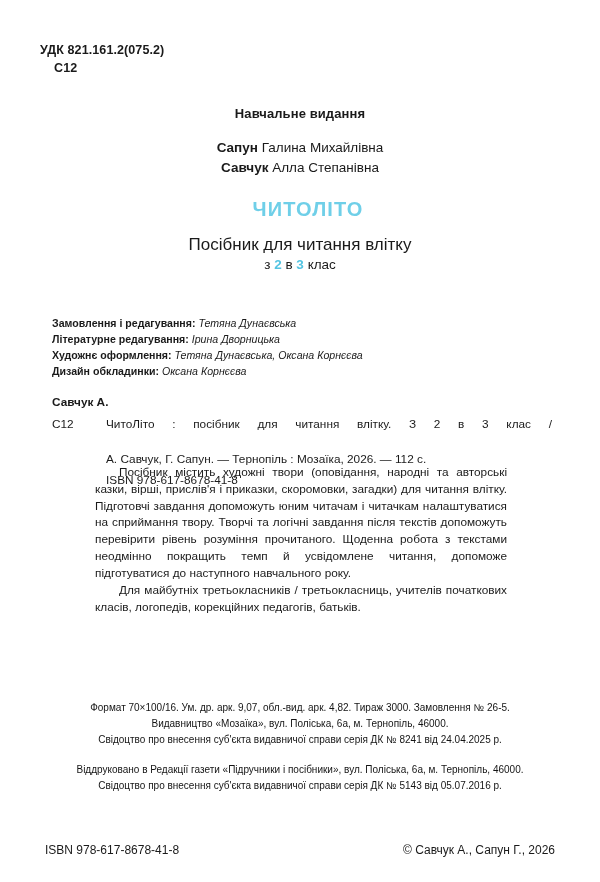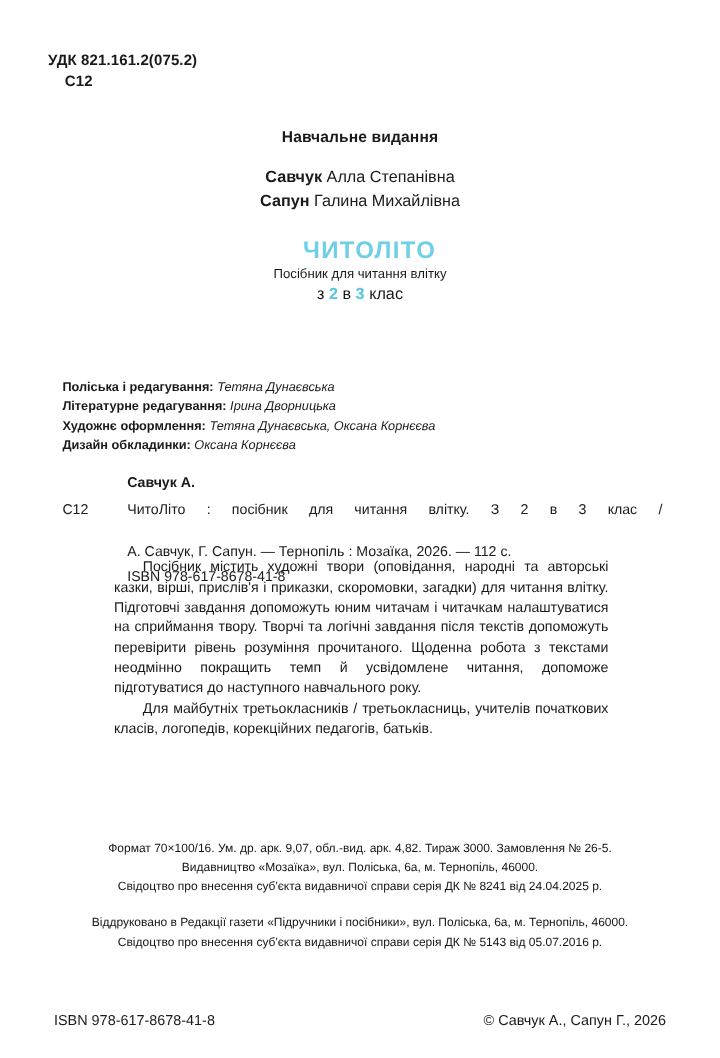--- a/index.html
+++ b/index.html
@@ -66,22 +66,22 @@
   }
   .book-title {
     margin-top: 20px;
     font-size: 20px;
     font-weight: 700;
     letter-spacing: 1.1px;
     color: #6fcfe8;
     padding-left: 16px;
   }
   .subtitle {
-    margin-top: 0;
-    font-size: 11px;
+    margin-top: 11px;
+    font-size: 17px;
     line-height: 1.5;
   }
   .grade-line {
     font-size: 13.5px;
   }
   .grade-num {
     color: #53c4e2;
     font-weight: 700;
   }
 
@@ -107,21 +107,20 @@
   .biblio {
     position: absolute;
     left: 52px;
     top: 394px;
     width: 500px;
     font-size: 11.8px;
     line-height: 1.47;
   }
   .biblio-author {
     font-weight: 700;
-    margin-left: 54px;
   }
   .biblio-desc {
     position: relative;
     margin-top: 5px;
     padding-left: 54px;
   }
   .biblio-index {
     position: absolute;
     left: 0;
     top: 0;
@@ -208,45 +207,45 @@
   <div class="udk-top">
     <span class="udk-code">УДК 821.161.2(075.2)</span>
     <span class="udk-sub">С12</span>
   </div>
 
   <div class="title-block">
     <div class="edition-kind">Навчальне видання</div>
 
     <div class="authors">
       <div>
+        <span class="surname">Сапун</span>
+        <span>Галина Михайлівна</span>
+      </div>
+      <div>
         <span class="surname">Савчук</span>
         <span>Алла Степанівна</span>
-      </div>
-      <div>
-        <span class="surname">Сапун</span>
-        <span>Галина Михайлівна</span>
       </div>
     </div>
 
     <div class="book-title">ЧИТОЛІТО</div>
 
     <div class="subtitle">Посібник для читання влітку</div>
 
     <div class="grade-line">
       <span>з</span>
       <span class="grade-num">2</span>
       <span>в</span>
       <span class="grade-num">3</span>
       <span>клас</span>
     </div>
   </div>
 
   <div class="credits">
     <div class="credit-row">
-      <span class="credit-role">Поліська і редагування:</span>
+      <span class="credit-role">Замовлення і редагування:</span>
       <span class="credit-name">Тетяна Дунаєвська</span>
     </div>
     <div class="credit-row">
       <span class="credit-role">Літературне редагування:</span>
       <span class="credit-name">Ірина Дворницька</span>
     </div>
     <div class="credit-row">
       <span class="credit-role">Художнє оформлення:</span>
       <span class="credit-name">Тетяна Дунаєвська, Оксана Корнєєва</span>
     </div>

